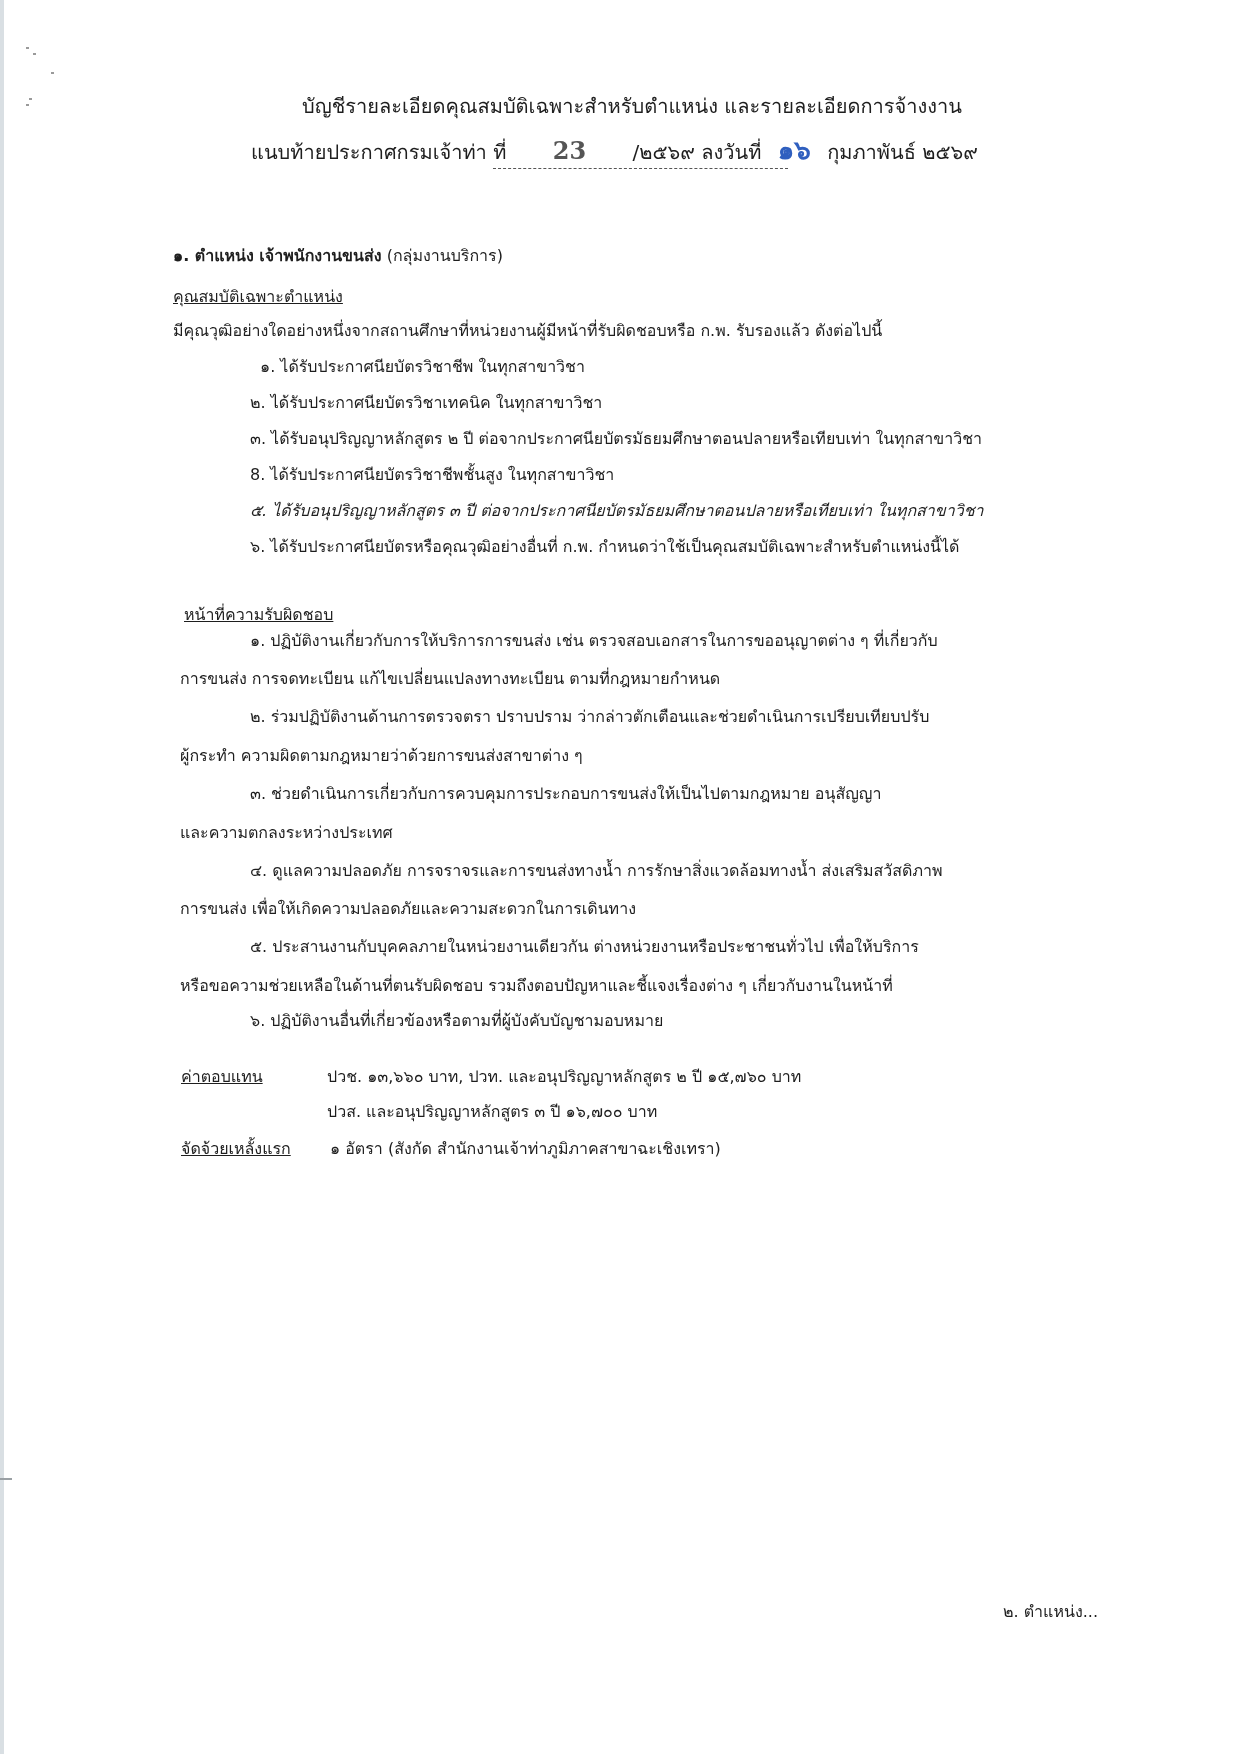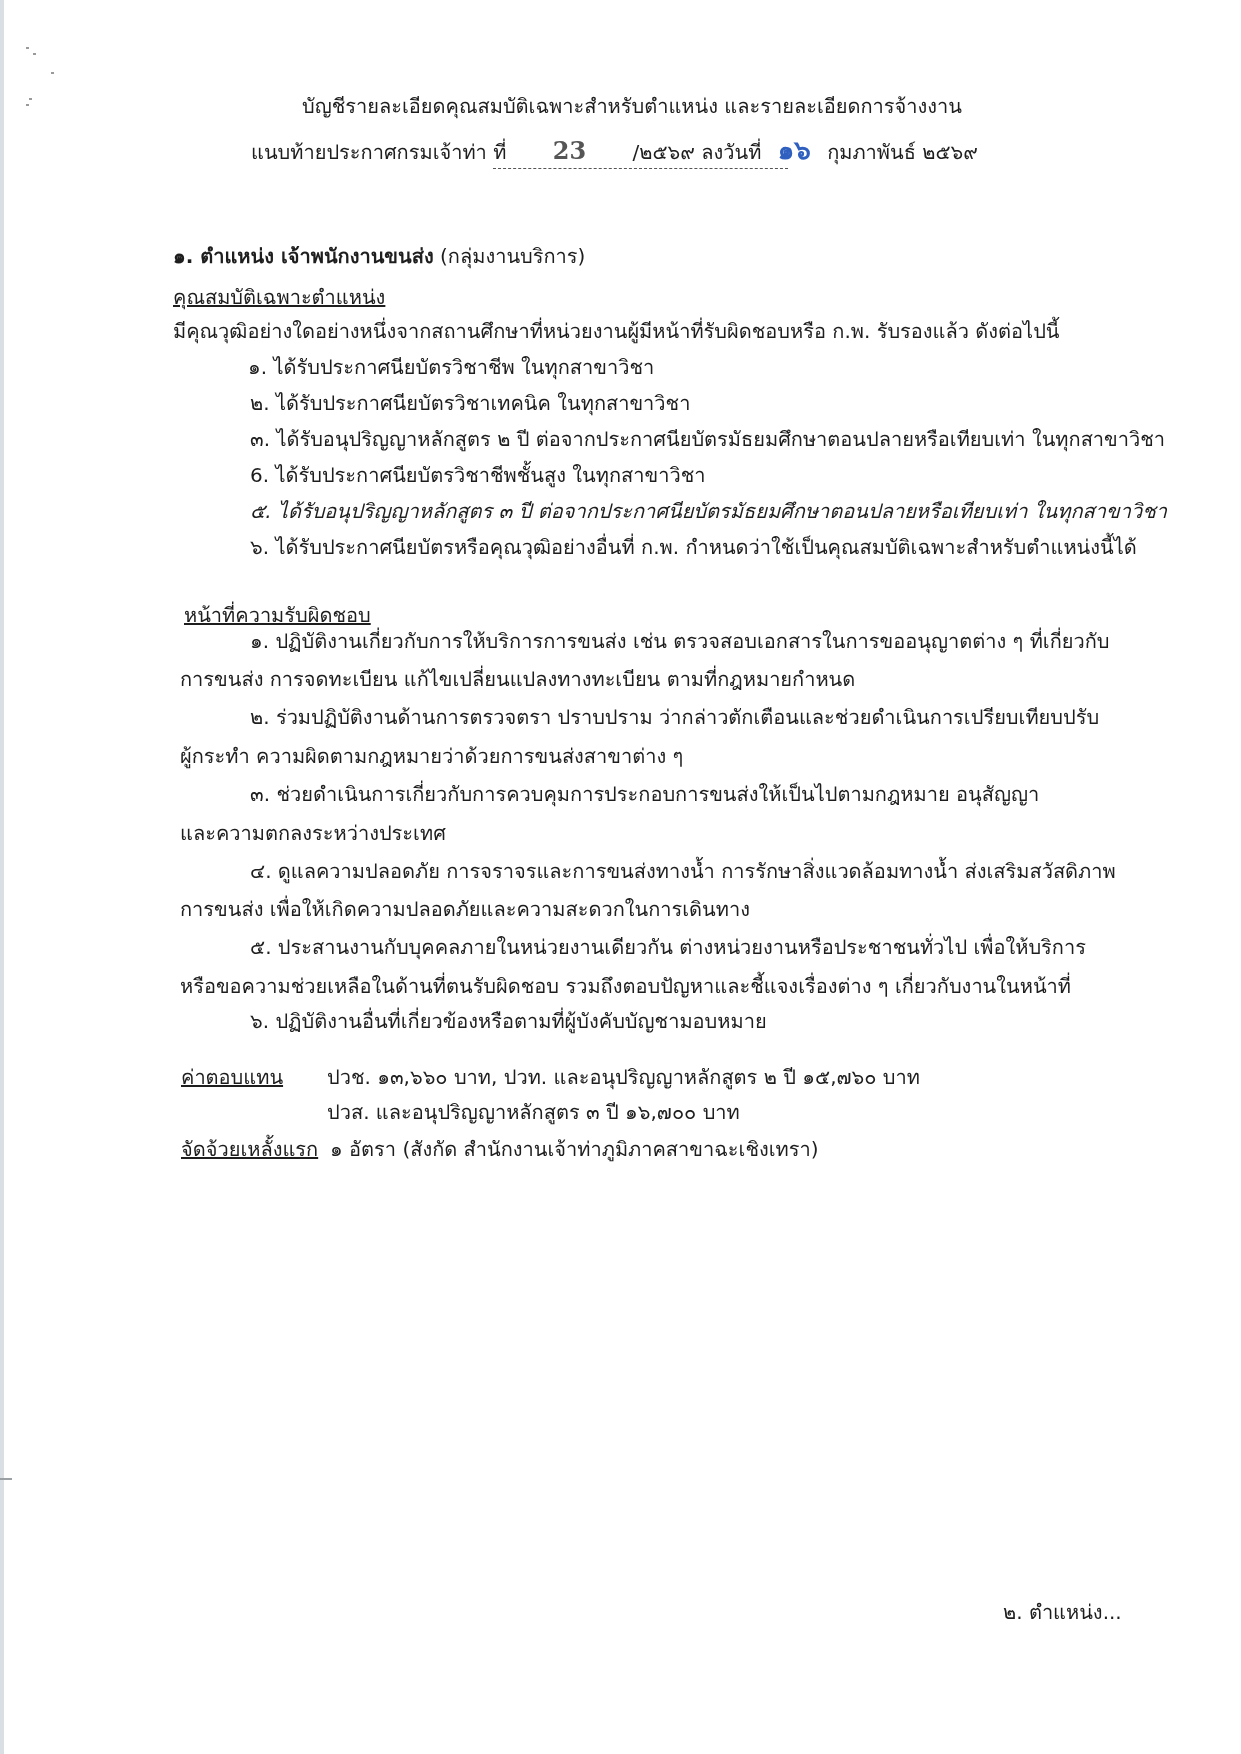--- a/index.html
+++ b/index.html
@@ -1,21 +1,21 @@
 <!DOCTYPE html>
 <html><head>
   <meta charset="utf-8">
   <style>
     html, body { margin:0; padding:0; background:#ffffff; }
     body { width:1241px; height:1754px; position:relative; overflow:hidden;
            font-family:"DejaVu Sans", "Liberation Sans", sans-serif; color:#1e1e1e; }
     .scan-edge { position:absolute; left:0; top:0; width:4px; height:1754px; background:#d9dfe3; }
     .scan-tick { position:absolute; left:0; top:1478px; width:12px; height:2px; background:#9aa0a4; }
     .speck { position:absolute; width:3px; height:2px; background:#9a9a9a; }
-    .line { position:absolute; white-space:nowrap; font-size:20px; line-height:28px; }
+    .line { position:absolute; white-space:nowrap; font-size:16px; line-height:28px; }
     .title { font-size:20px; }
     .doc-num { font-family:"DejaVu Serif","Liberation Serif",serif; font-weight:bold; font-size:24px;
                color:#555; display:inline-block; margin:0 40px 0 40px; }
     .hand-num { color:#2f5fbf; font-size:26px; font-weight:bold; display:inline-block; margin:14px 10px; }
     .dashes { position:absolute; left:493px; top:168px; width:295px; border-top:1px dashed #555; }
     .b { font-weight:bold; }
     .u { text-decoration:underline; }
     .label { display:inline-block; }
   </style>
 </head>
@@ -42,24 +42,24 @@
 <div class="dashes"></div>
 
 <div class="line" style="left:173px;top:242px;">
   <span class="b">๑. ตำแหน่ง เจ้าพนักงานขนส่ง</span>
   <span>(กลุ่มงานบริการ)</span>
 </div>
 
 <div class="line u" style="left:173px;top:283px;">คุณสมบัติเฉพาะตำแหน่ง</div>
 <div class="line" style="left:173px;top:317px;">มีคุณวุฒิอย่างใดอย่างหนึ่งจากสถานศึกษาที่หน่วยงานผู้มีหน้าที่รับผิดชอบหรือ ก.พ. รับรองแล้ว ดังต่อไปนี้</div>
 
-<div class="line" style="left:248px;top:353px;">๑. ได้รับประกาศนียบัตรวิชาชีพ ในทุกสาขาวิชา</div>
+<div class="line" style="left:260px;top:353px;">๑. ได้รับประกาศนียบัตรวิชาชีพ ในทุกสาขาวิชา</div>
 <div class="line" style="left:250px;top:389px;">๒. ได้รับประกาศนียบัตรวิชาเทคนิค ในทุกสาขาวิชา</div>
 <div class="line" style="left:250px;top:425px;">๓. ได้รับอนุปริญญาหลักสูตร ๒ ปี ต่อจากประกาศนียบัตรมัธยมศึกษาตอนปลายหรือเทียบเท่า ในทุกสาขาวิชา</div>
-<div class="line" style="left:250px;top:461px;">6. ได้รับประกาศนียบัตรวิชาชีพชั้นสูง ในทุกสาขาวิชา</div>
+<div class="line" style="left:250px;top:461px;">8. ได้รับประกาศนียบัตรวิชาชีพชั้นสูง ในทุกสาขาวิชา</div>
 <div class="line" style="left:250px;top:497px;font-style:italic;">๕. ได้รับอนุปริญญาหลักสูตร ๓ ปี ต่อจากประกาศนียบัตรมัธยมศึกษาตอนปลายหรือเทียบเท่า ในทุกสาขาวิชา</div>
 <div class="line" style="left:250px;top:533px;">๖. ได้รับประกาศนียบัตรหรือคุณวุฒิอย่างอื่นที่ ก.พ. กำหนดว่าใช้เป็นคุณสมบัติเฉพาะสำหรับตำแหน่งนี้ได้</div>
 
 <div class="line u" style="left:173px;top:601px;margin-left:11px;">หน้าที่ความรับผิดชอบ</div>
 
 <div class="line" style="left:250px;top:627px;">๑. ปฏิบัติงานเกี่ยวกับการให้บริการการขนส่ง เช่น ตรวจสอบเอกสารในการขออนุญาตต่าง ๆ ที่เกี่ยวกับ</div>
 <div class="line" style="left:180px;top:665px;">การขนส่ง การจดทะเบียน แก้ไขเปลี่ยนแปลงทางทะเบียน ตามที่กฎหมายกำหนด</div>
 
 <div class="line" style="left:250px;top:703px;">๒. ร่วมปฏิบัติงานด้านการตรวจตรา ปราบปราม ว่ากล่าวตักเตือนและช่วยดำเนินการเปรียบเทียบปรับ</div>
 <div class="line" style="left:180px;top:742px;">ผู้กระทำ ความผิดตามกฎหมายว่าด้วยการขนส่งสาขาต่าง ๆ</div>

